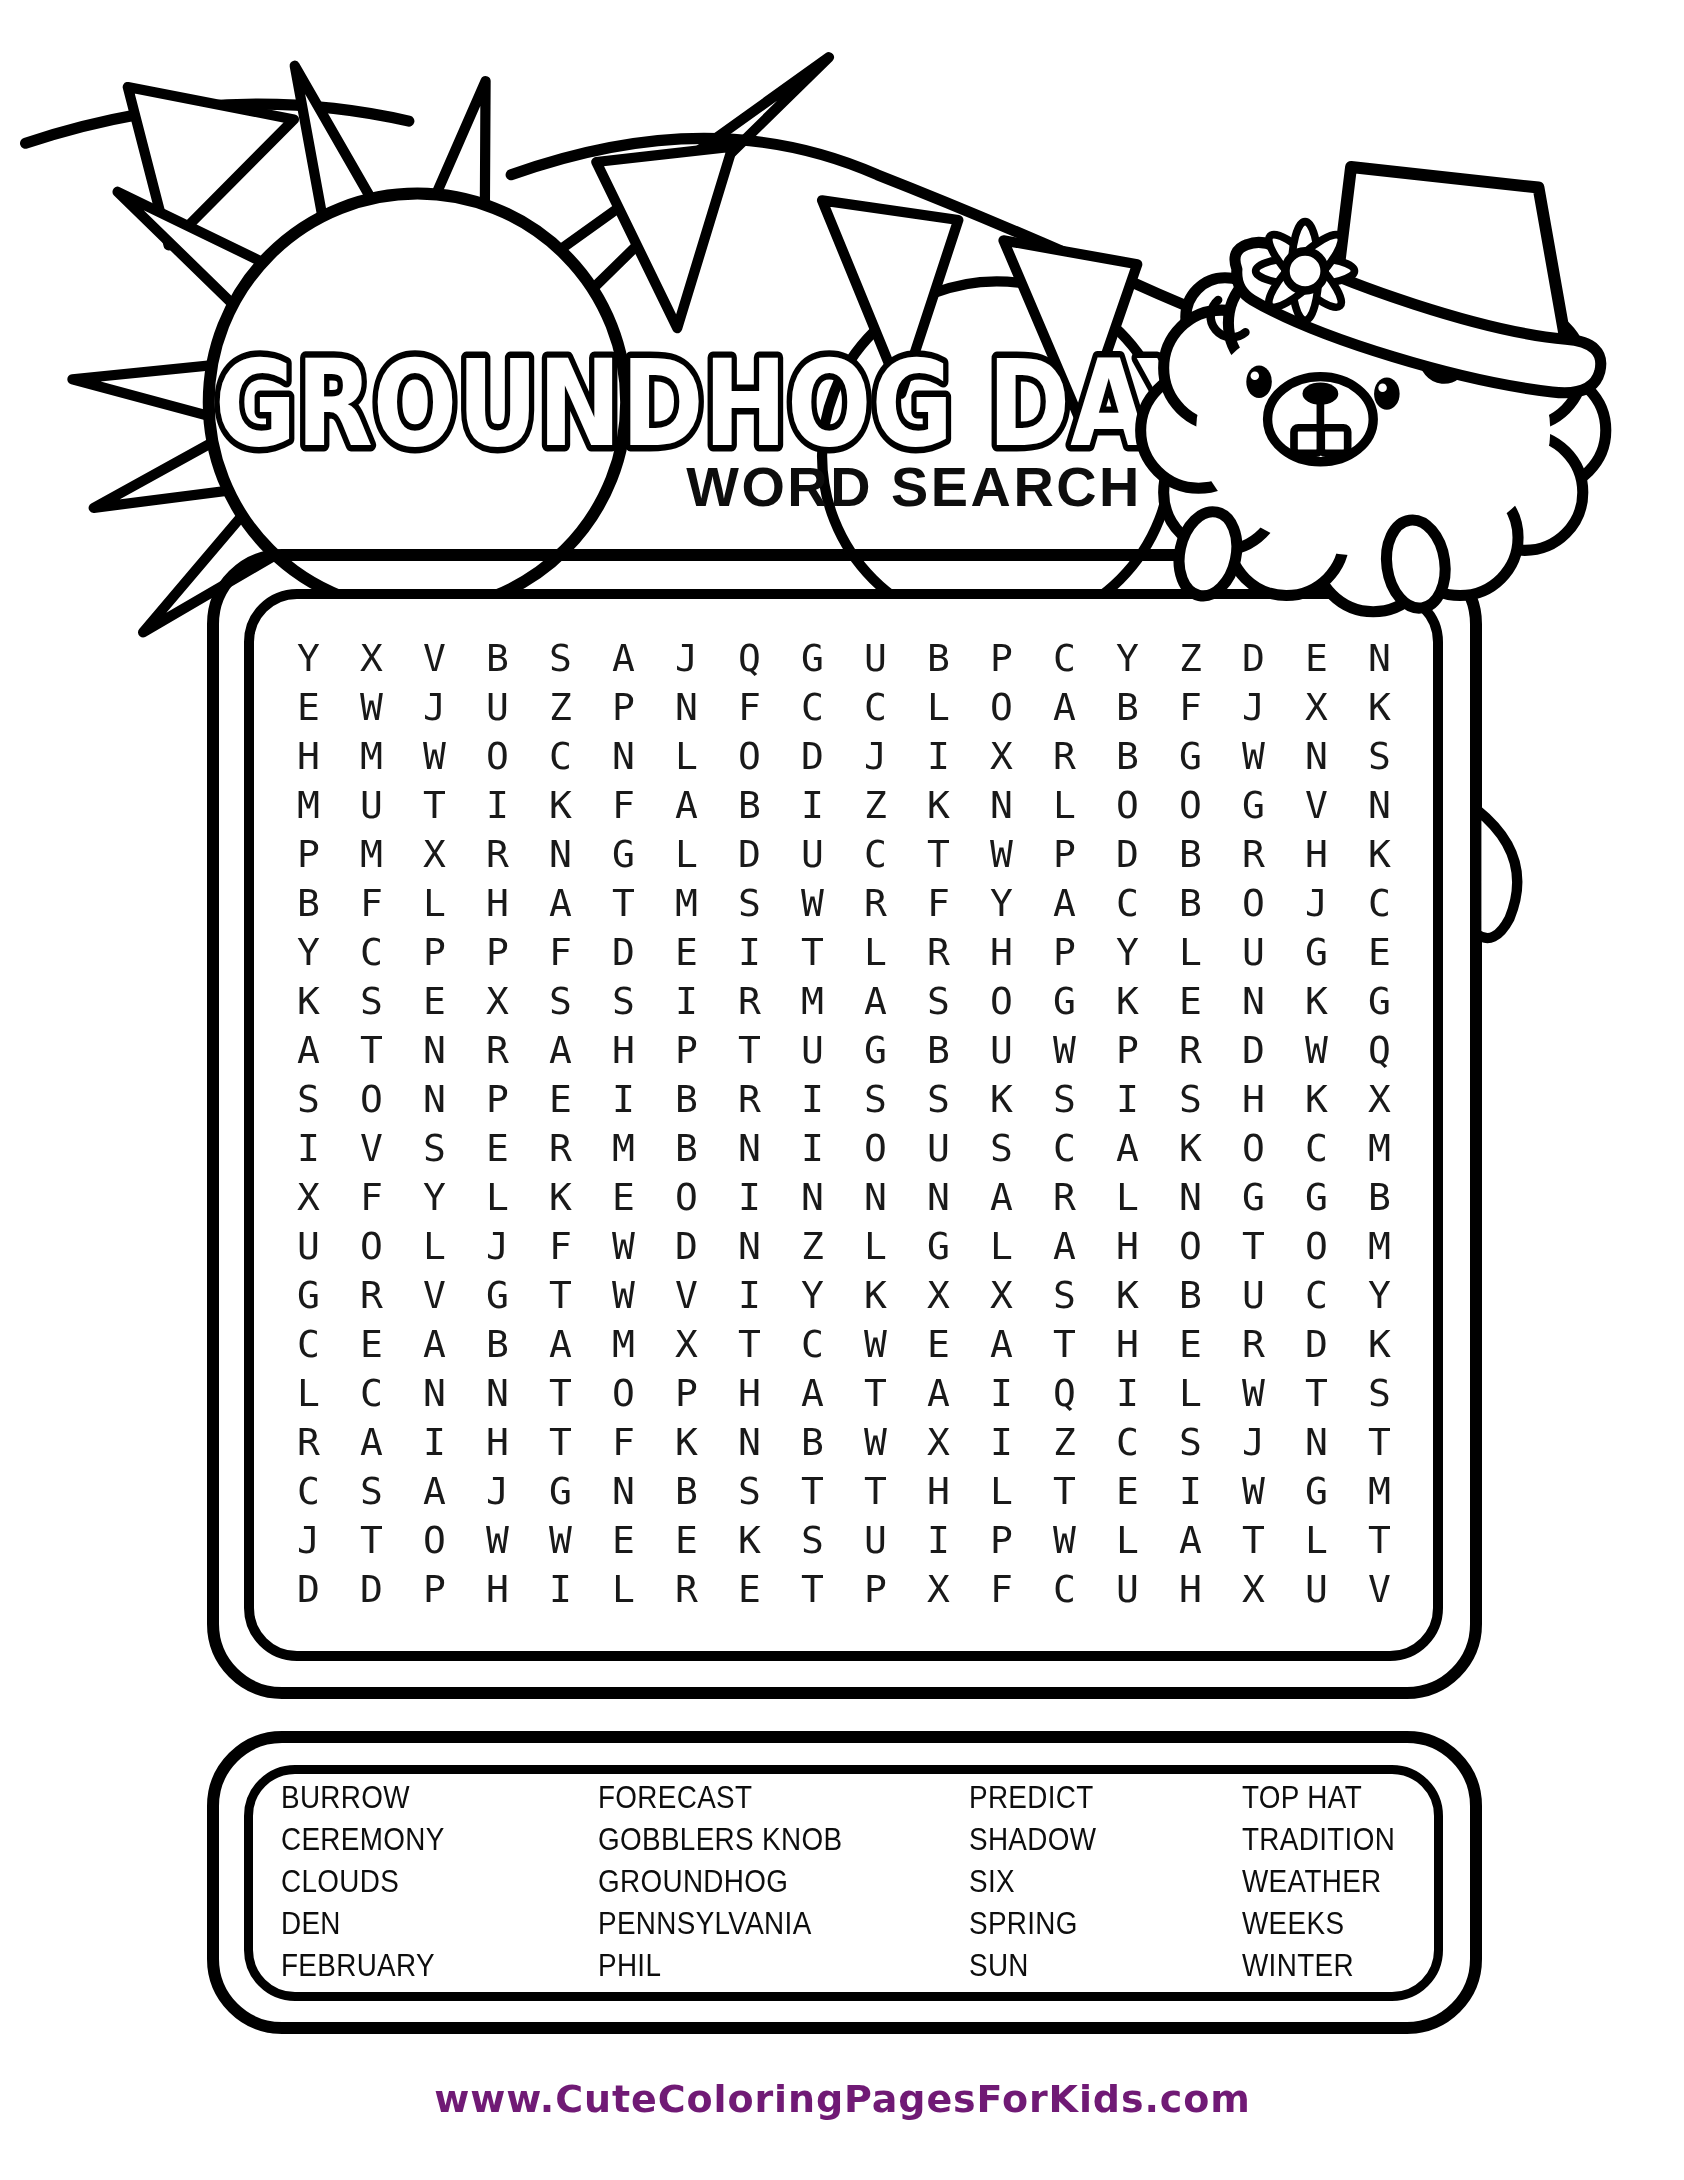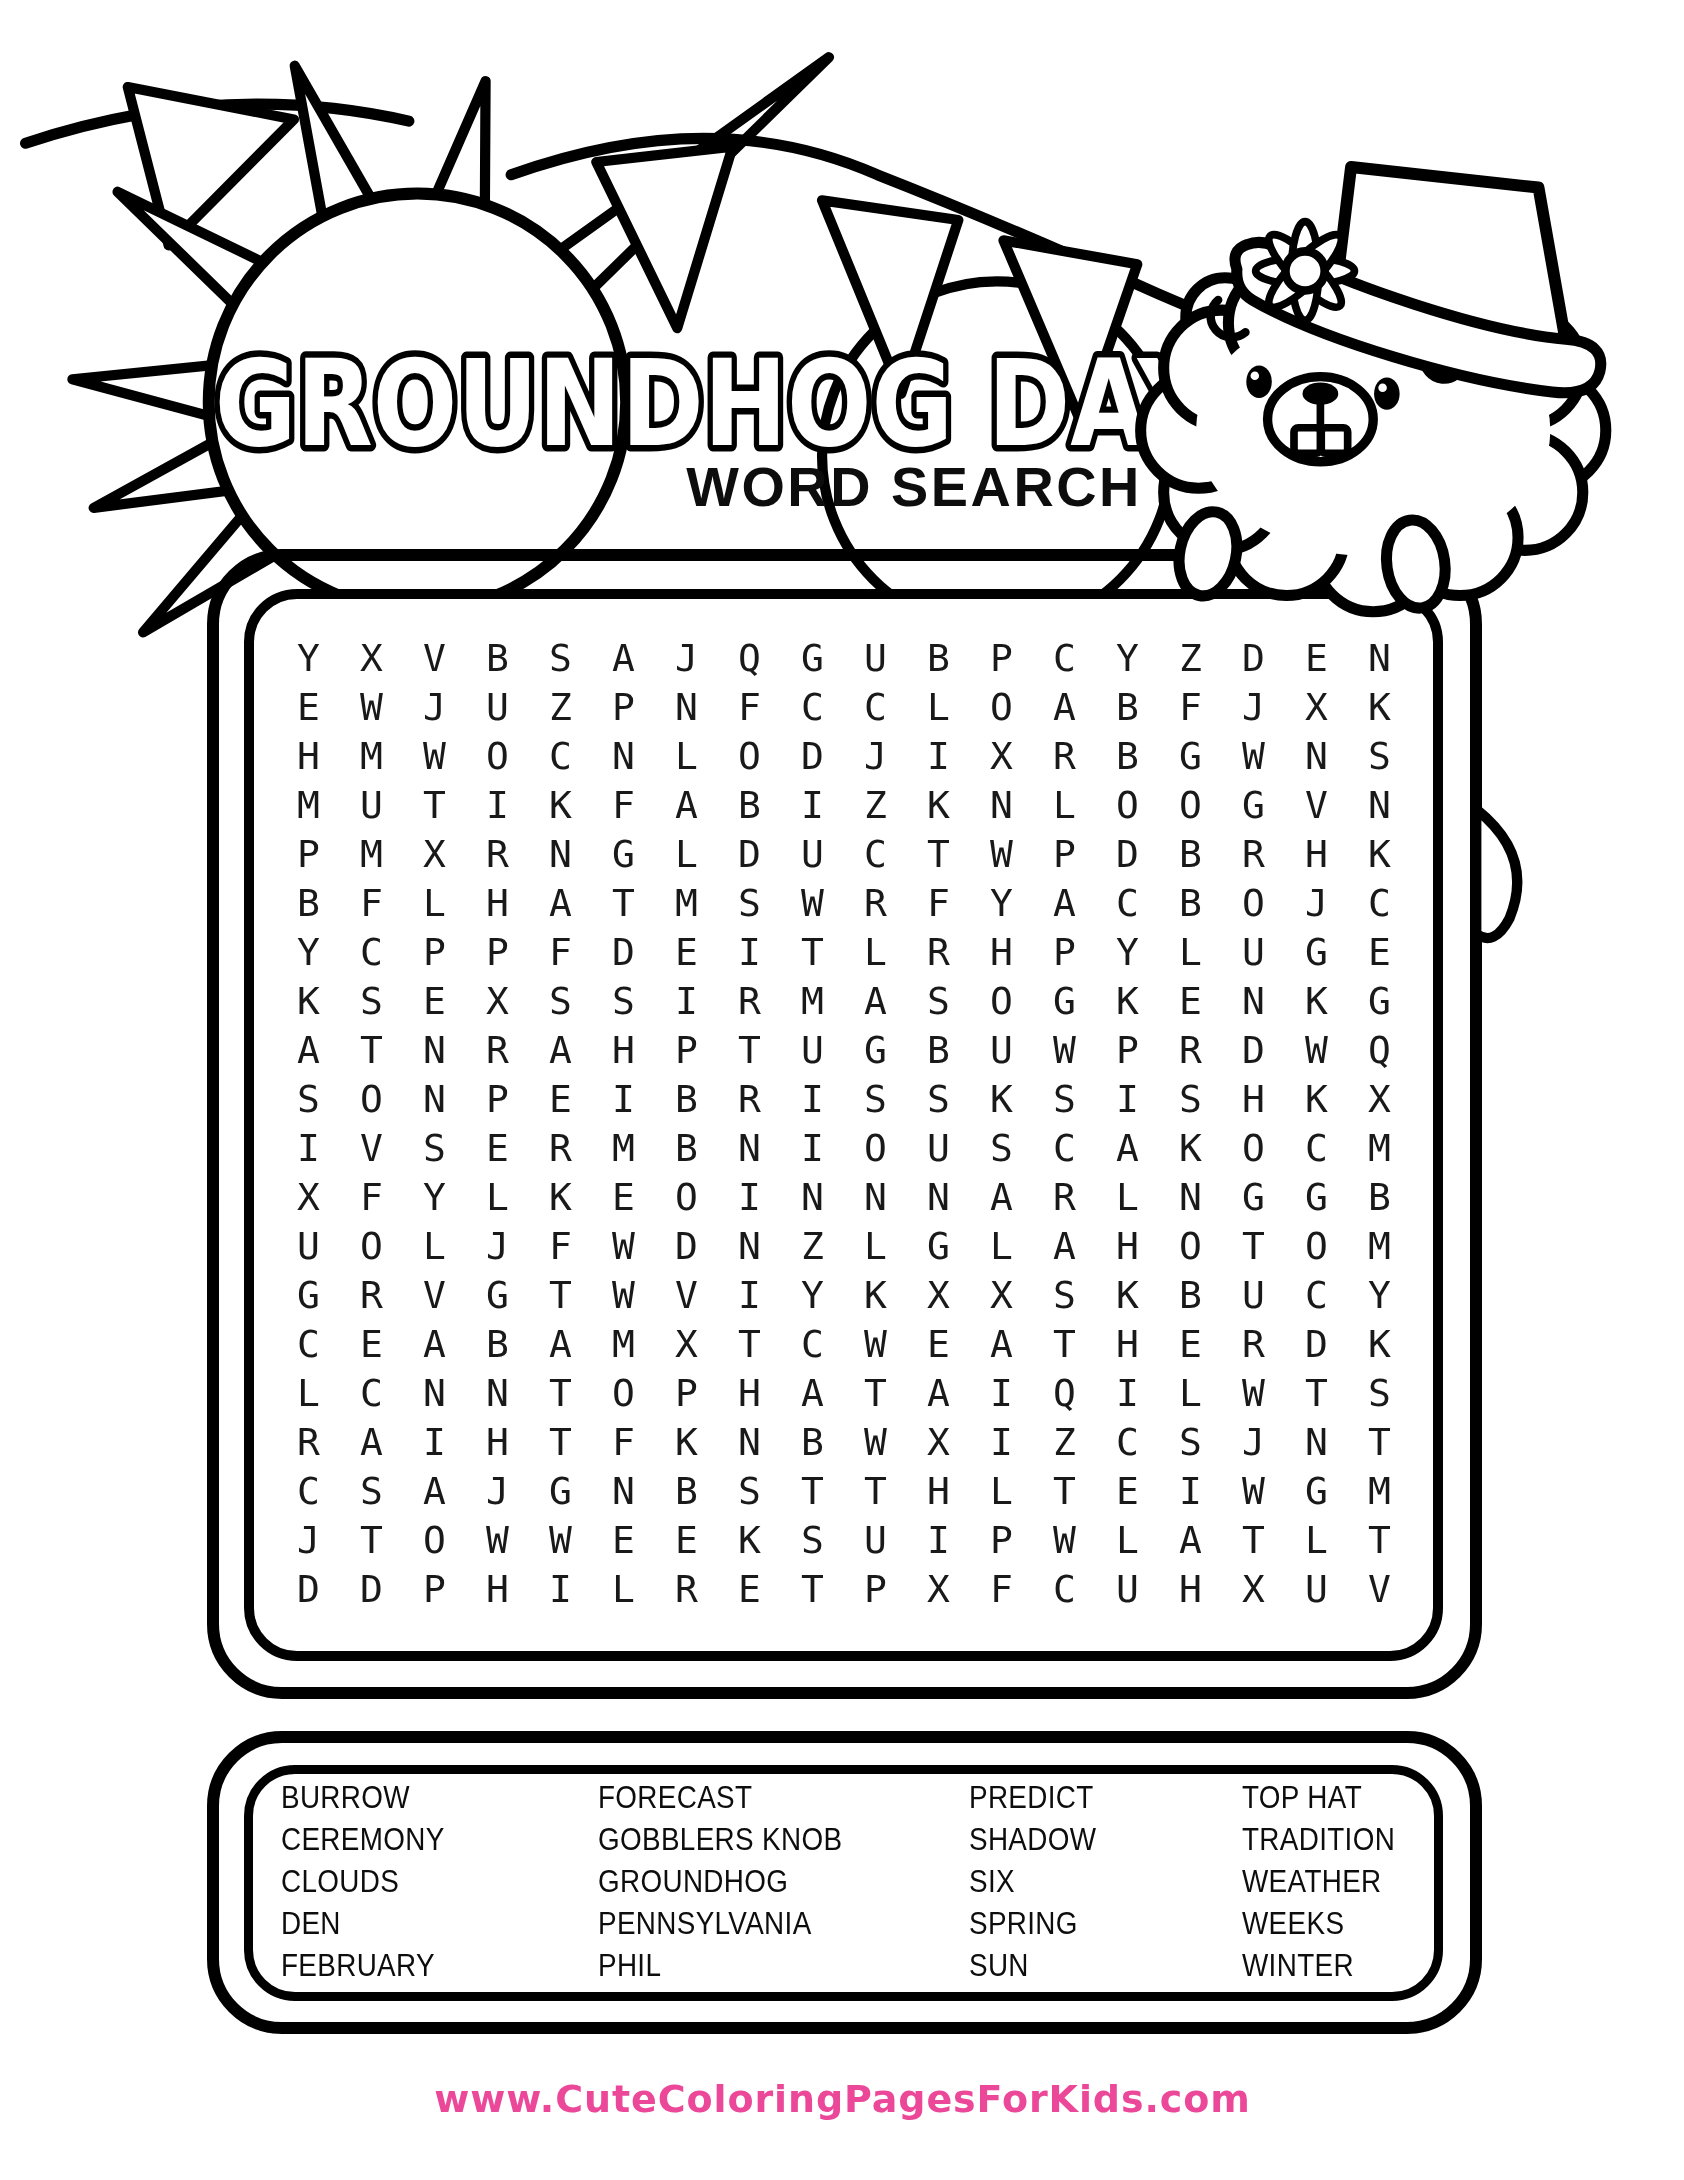--- a/index.html
+++ b/index.html
@@ -39,21 +39,21 @@
   .wcol{position:absolute;top:0;transform:scaleX(0.87);transform-origin:left top;
     font-family:"Liberation Sans", sans-serif;font-size:32px;color:#0d0d0d;}
   .wcol .word{height:42px;line-height:42px;white-space:nowrap;letter-spacing:0.4px;}
   .c0{left:281px;} .c1{left:598px;} .c2{left:969px;} .c3{left:1242px;}
 
   
   .footer{
     position:absolute;left:0;top:2077px;width:1685px;z-index:2;
     text-align:center;
     font-family:"DejaVu Sans", sans-serif;font-weight:bold;
-    font-size:38px;color:#ec4899;letter-spacing:0.9px;
+    font-size:38px;color:#701a75;letter-spacing:0.9px;
   }
 </style>
 </head>
 <body>
 
 <div class="page">
 
   <svg id="decor-svg" width="1685" height="767" viewBox="0 0 1978 900">
     <g stroke="#000" fill="#fff" stroke-linejoin="round" stroke-linecap="round">
 

